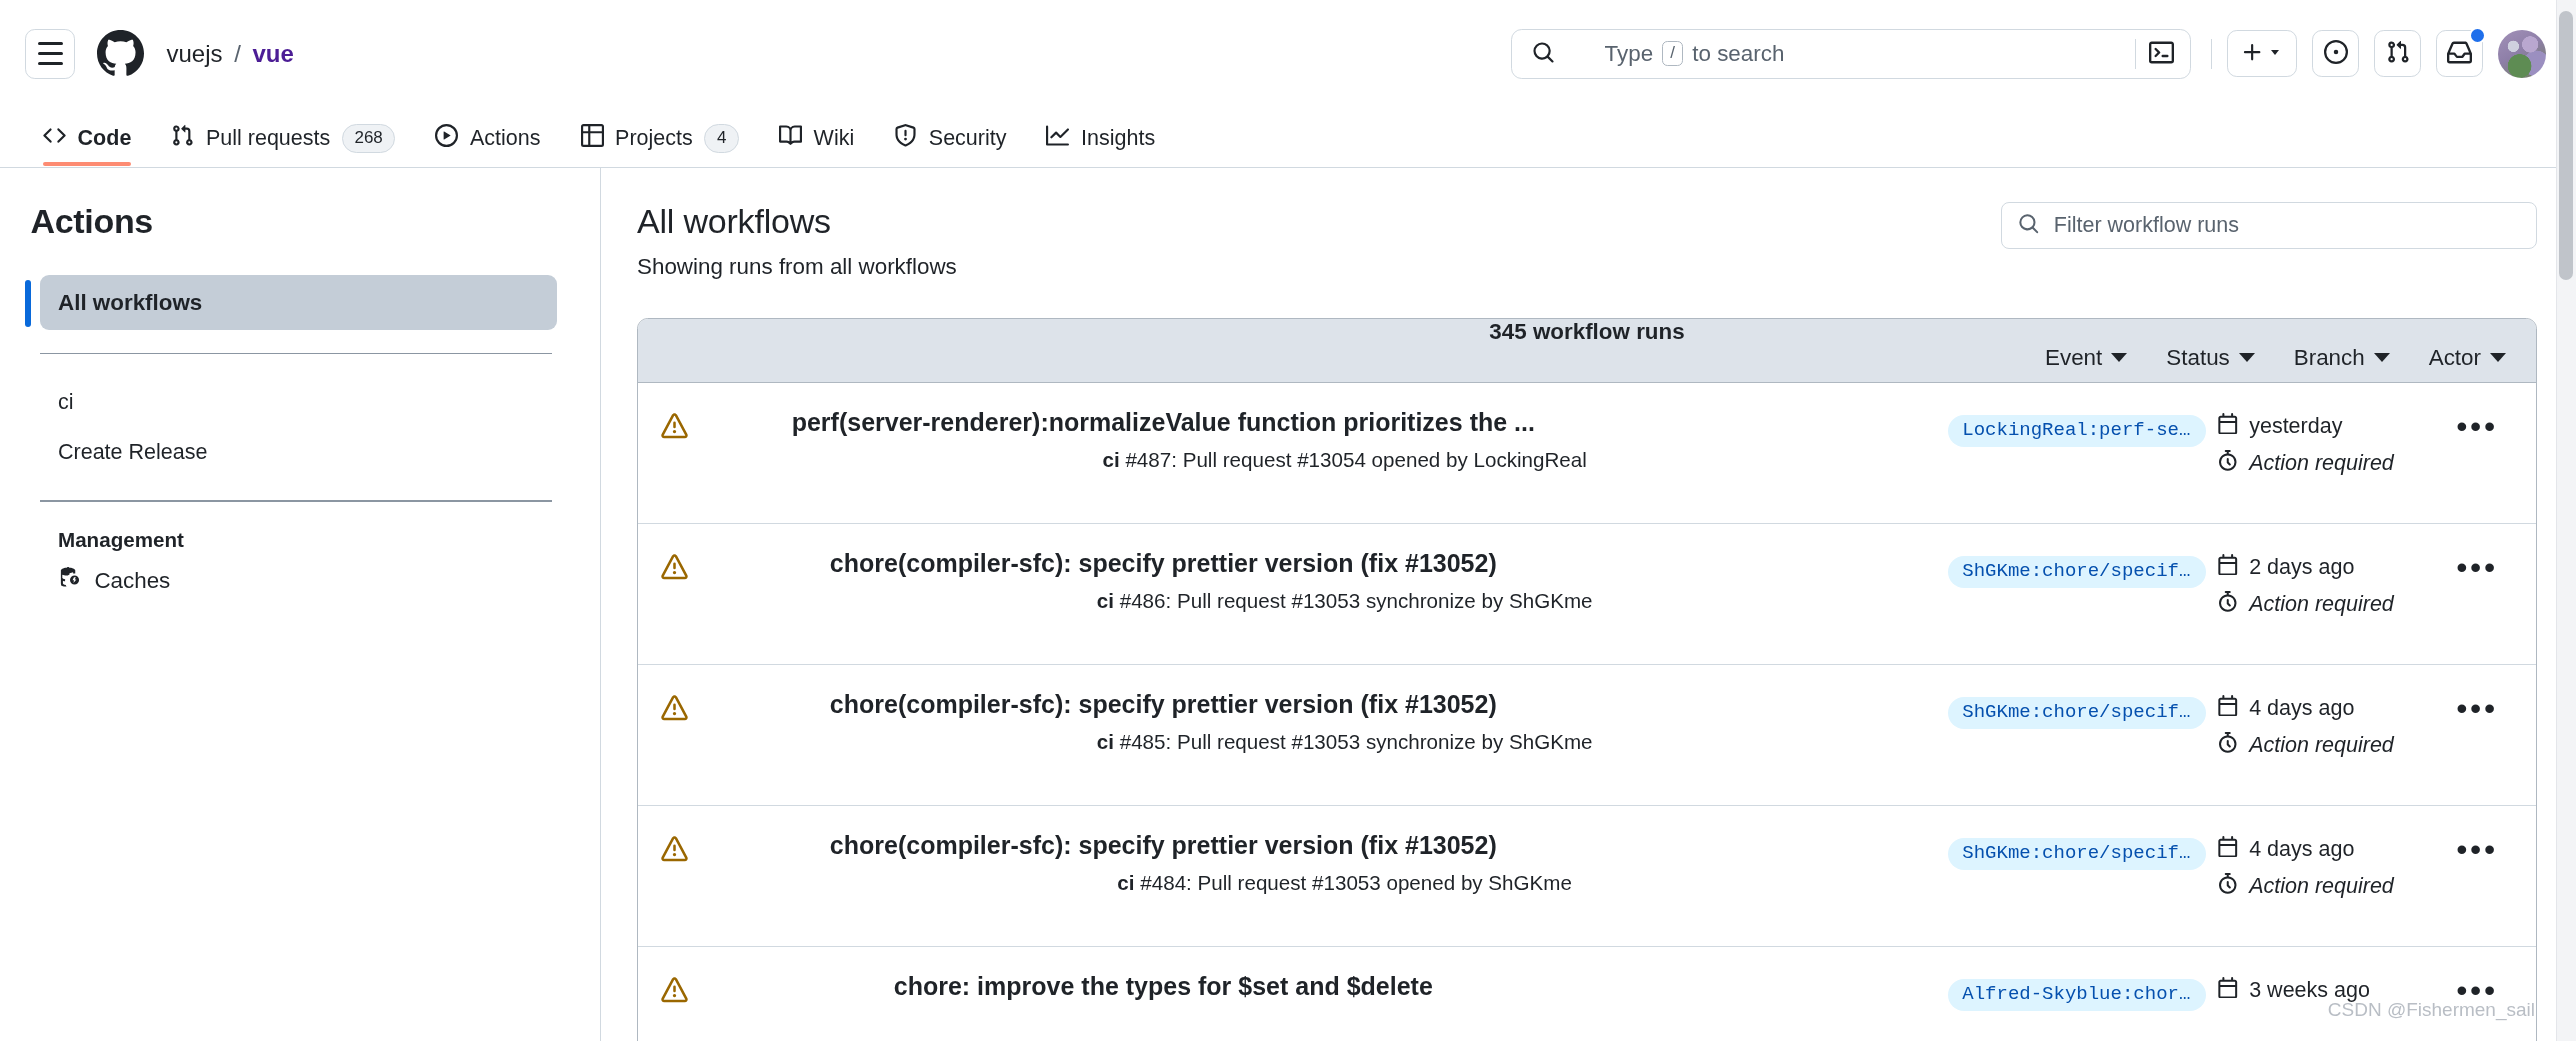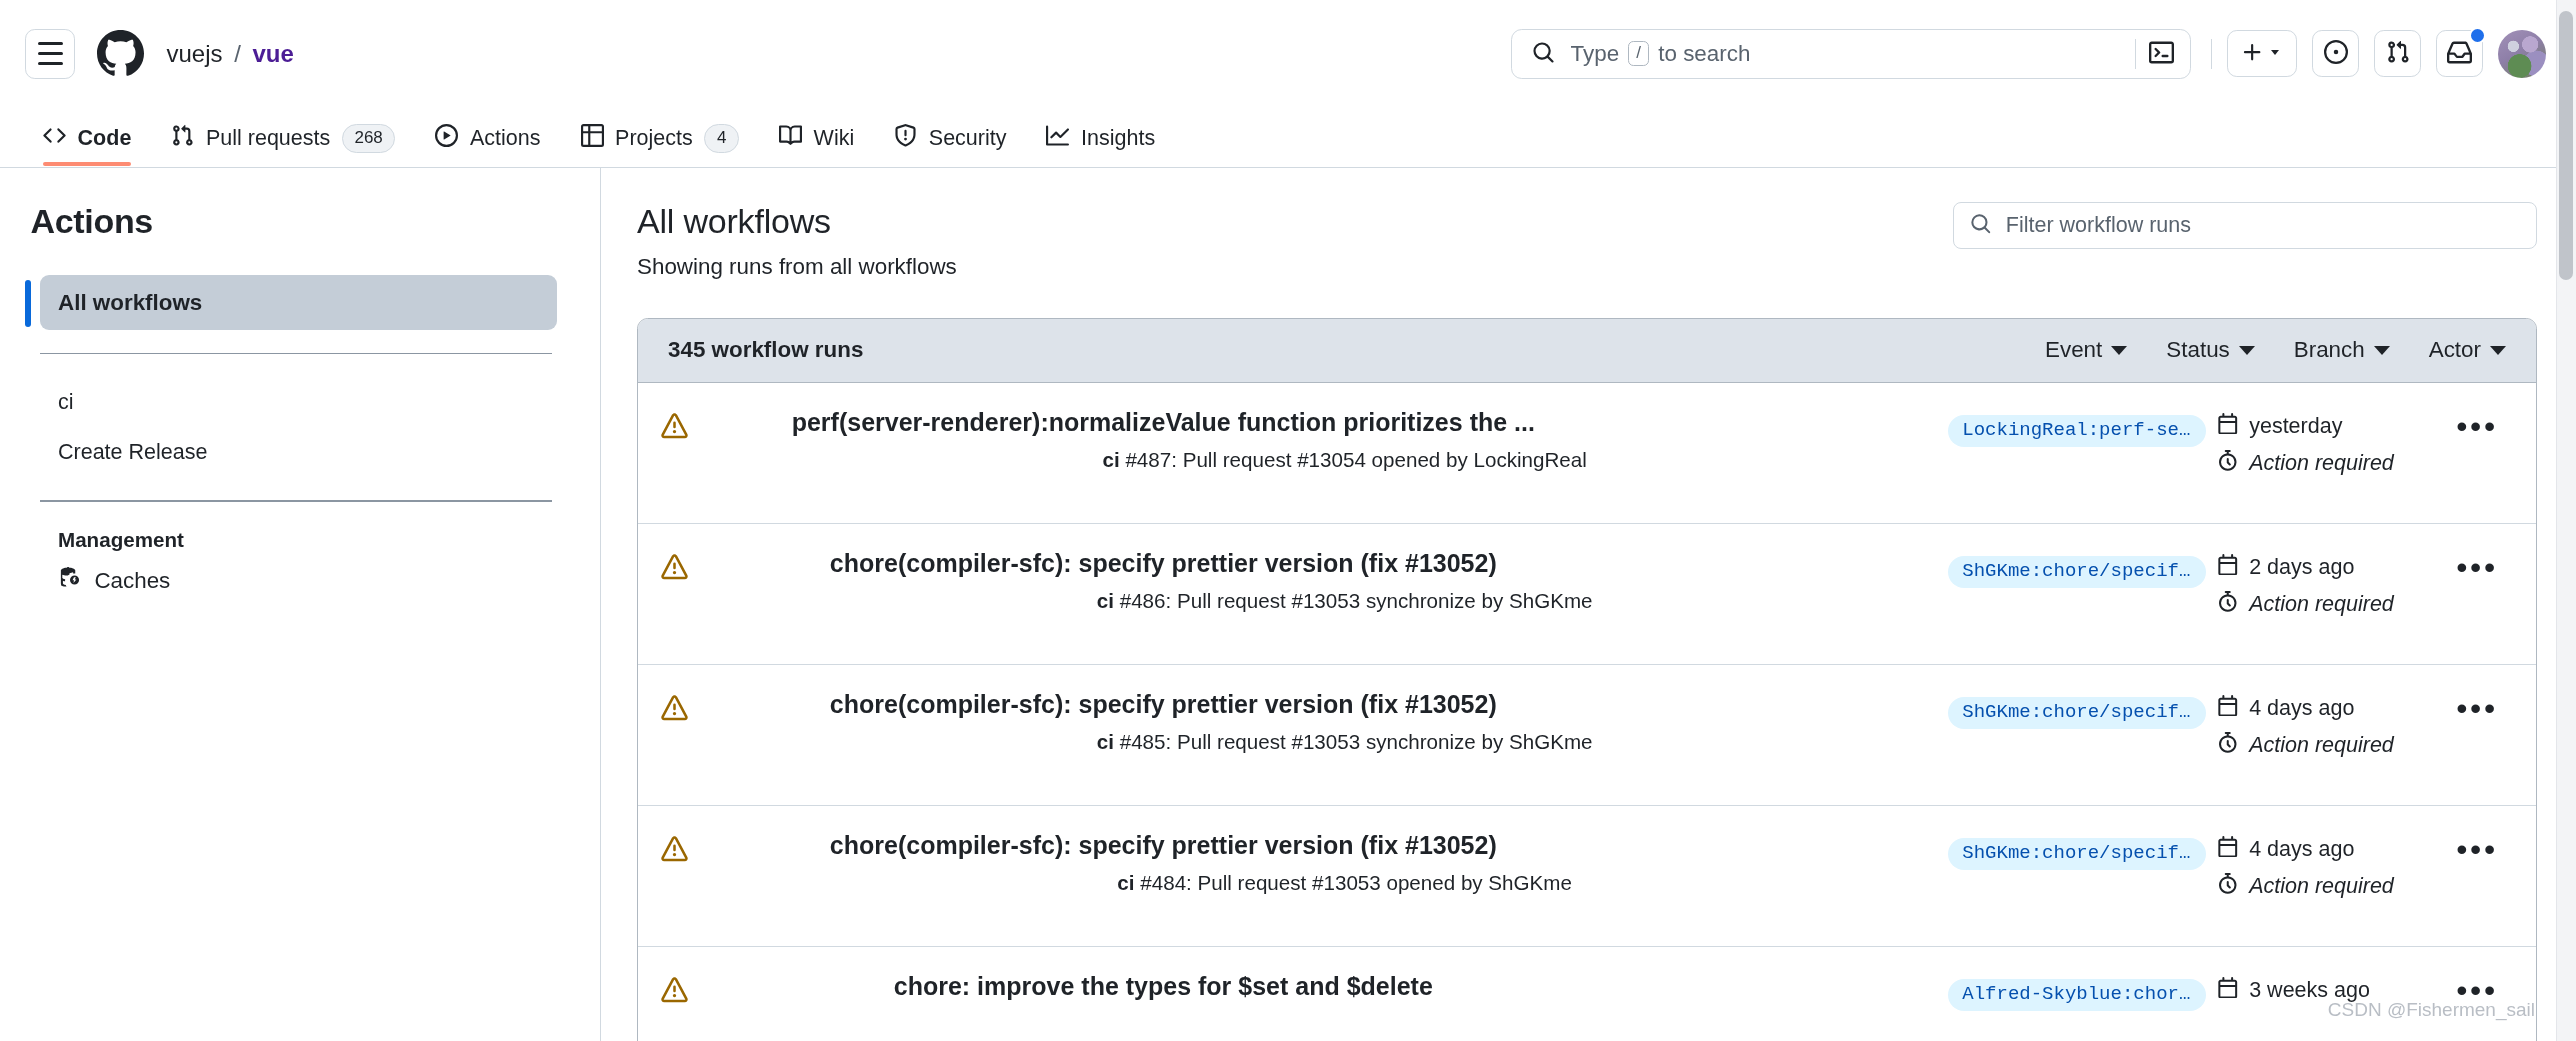--- a/index.html
+++ b/index.html
@@ -45,20 +45,21 @@
   .search-wrap { margin-left: auto; display: flex; align-items: center; }
   .searchbox {
     width: 680px;
     height: 50px;
     border: 1.4px solid #d1d9e0;
     border-radius: 10.7px;
     display: flex; align-items: center;
     padding: 0 16px 0 19.7px;
     background: #fff;
     cursor: text;
+    gap: 34px;
   }
   .searchbox .ph {
     margin-left: 16px;
     font-size: 22.4px;
     color: #59636e;
     display: flex; align-items: center; gap: 9px;
   }
   .slashkey {
     border: 1.3px solid #afb8c1;
     border-radius: 5.4px;
@@ -186,21 +187,21 @@
     padding: 14.3px 18px; margin-left: 15px; cursor: pointer;
   }
 
   
   .main { flex: 1; padding: 34px 39px 0 36px; min-width: 0; position: relative; }
   .main-head { display: flex; align-items: flex-start; }
   .main-head h2 { font-size: 34px; font-weight: normal; letter-spacing: -0.2px; }
   .main-head .sub { font-size: 22.4px; margin-top: 12.5px; color: #1f2328; }
   .filter-box {
     margin-left: auto;
-    width: 584px; height: 47px;
+    width: 536px; height: 47px;
     border: 1.4px solid #d1d9e0;
     border-radius: 8px;
     display: flex; align-items: center;
     padding: 0 16px;
     background: #fff; cursor: text;
   }
   .filter-box .ph { margin-left: 14.3px; font-size: 21.5px; color: #59636e; }
 
   
   .runs {
@@ -209,20 +210,21 @@
     border-radius: 10.7px;
     overflow: hidden;
     background: #fff;
   }
   .runs-head {
     height: 64px;
     background: #dde3ea;
     display: flex; align-items: center;
     padding: 0 30px 0 30px;
     border-bottom: 1.4px solid #afb8c1;
+    flex-direction: column;
   }
   .runs-head .count { font-size: 22.4px; font-weight: bold; }
   .runs-head .filters { margin-left: auto; display: flex; gap: 39px; align-items: center; }
   .dropdown {
     font-size: 22.4px; display: flex; align-items: center; gap: 9px;
     cursor: pointer; color: #1f2328;
   }
   .caret {
     width: 0; height: 0;
     border-left: 8px solid transparent;

